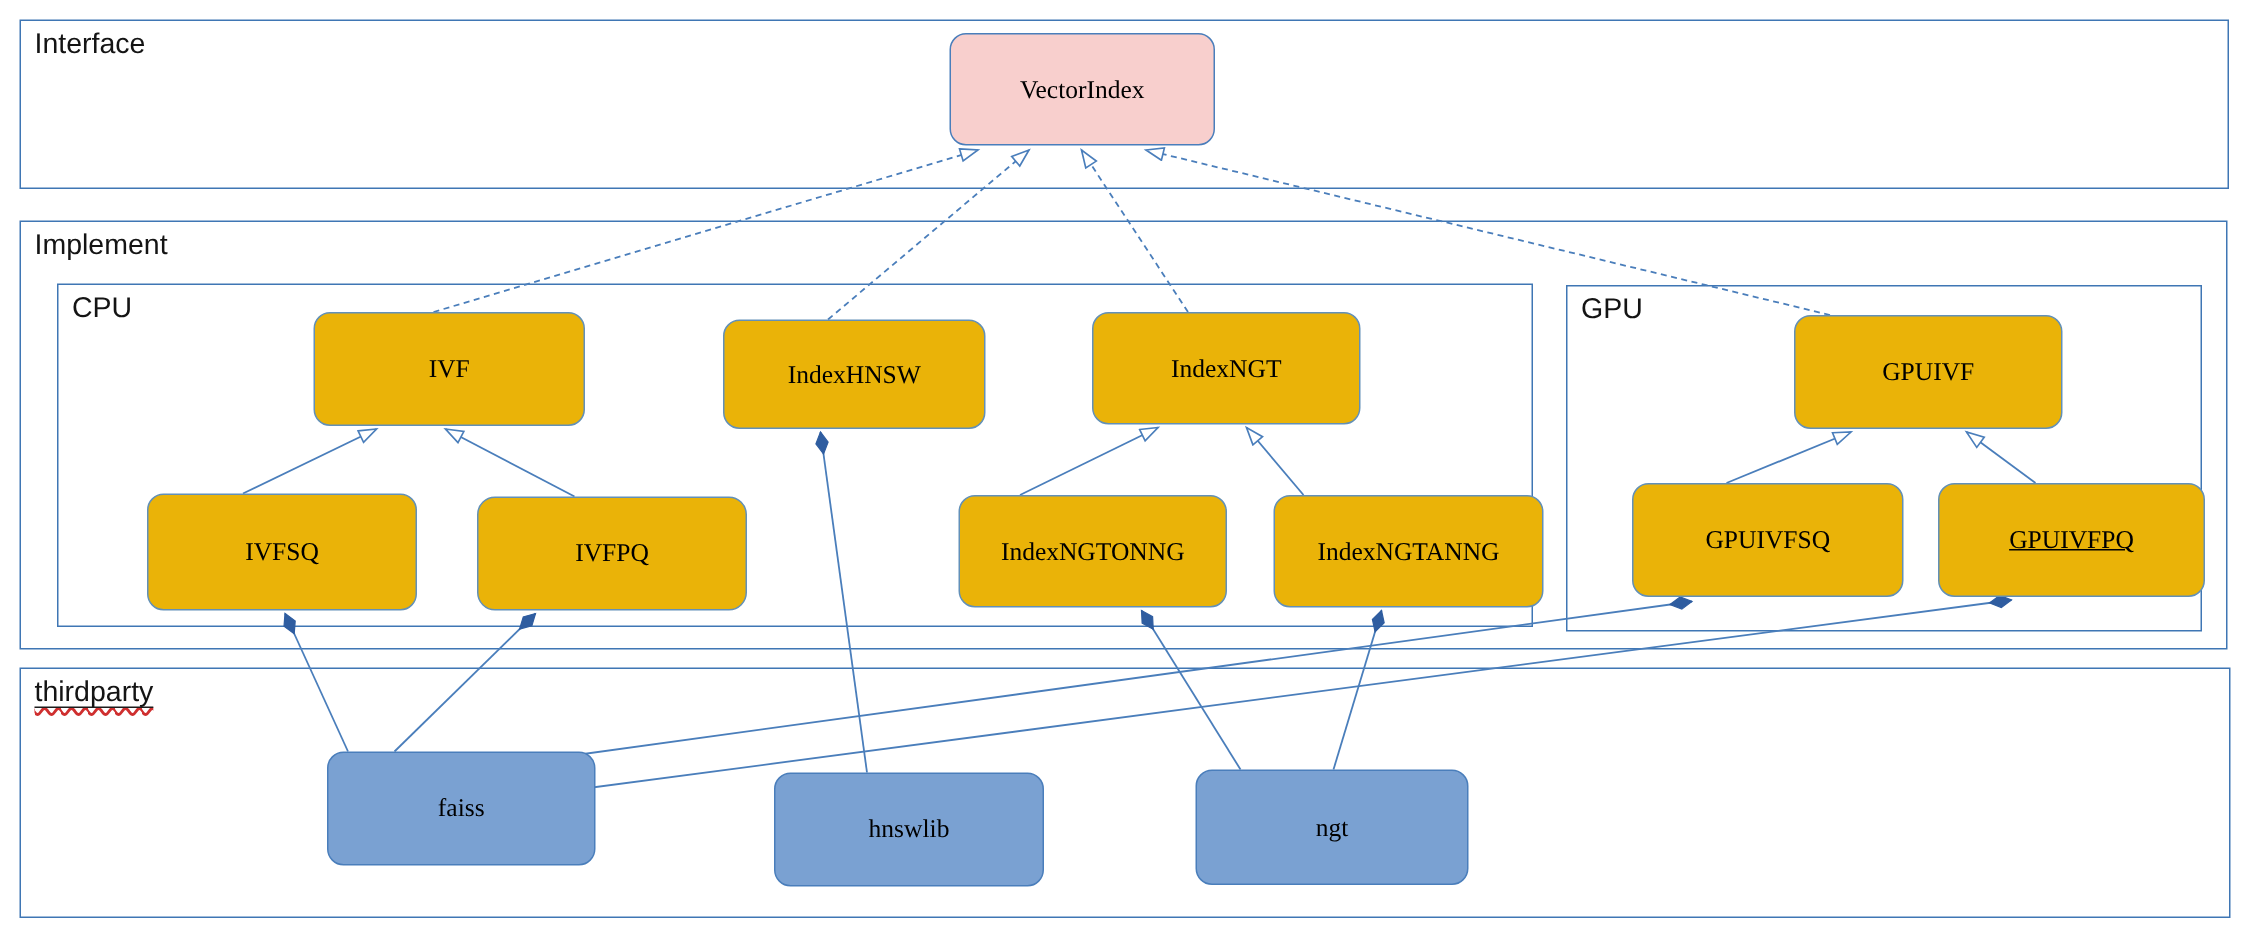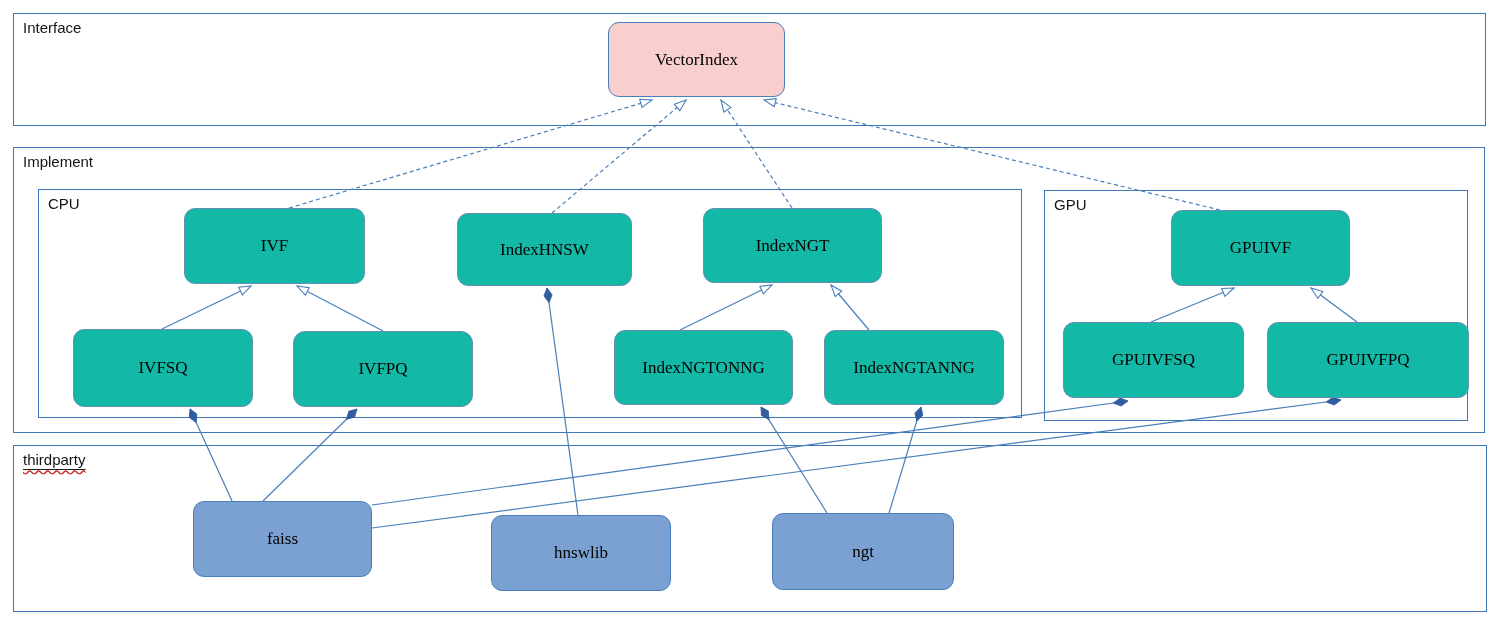--- a/index.html
+++ b/index.html
@@ -6,42 +6,42 @@
   #stage {
     position:relative; width:1503px; height:628px; overflow:hidden;
     background:#ffffff; font-family:"Liberation Sans", sans-serif;
   }
   .container {
     position:absolute; box-sizing:border-box;
     border:1.6px solid #3f76b4; background:transparent; z-index:1;
   }
   .container-label {
     position:absolute; left:9px; top:5px;
-    font-family:"Liberation Sans", sans-serif; font-size:15px; color:#141414;
+    font-family:"Liberation Sans", sans-serif; font-size:19px; color:#141414;
     white-space:nowrap;
   }
   .tp-outer {
     text-decoration-line:underline; text-decoration-style:wavy;
     text-decoration-color:#cf2f2f; text-underline-offset:4px;
   }
   .tp-inner {
     text-decoration-line:underline; text-decoration-style:solid;
     text-decoration-color:#1c1c1c;
     margin-top:48px;
   }
   #edge-layer { position:absolute; left:0; top:0; z-index:2; pointer-events:none; }
   .edge-realization { stroke:#4a7ebb; stroke-width:1.2; fill:none; stroke-dasharray:4 3; }
   .edge-generalization { stroke:#4a7ebb; stroke-width:1.2; fill:none; }
   .edge-composition { stroke:#4a7ebb; stroke-width:1.2; fill:none; }
   .node {
     position:absolute; box-sizing:border-box; z-index:3;
     border-radius:11px; display:flex; align-items:center; justify-content:center;
-    font-family:"Liberation Serif", serif; font-size:17px; color:#000000;
+    font-family:"Liberation Serif", serif; font-size:17px; color:#000000;margin-left:25px;
   }
-  .node.green { background:#14b8a6; border:1.2px solid #6290b8; }
+  .node.green { background:#eab308; border:1.2px solid #6290b8; }
   .node.blue  { background:#7aa1d2; border:1.2px solid #4a7ebb; }
   .node.pink  { background:#f8cfcd; border:1.3px solid #4a7ebb; }
   .node-label { white-space:nowrap; }
 </style>
 </head>
 <body>
 
 <div id="stage">
 
   <div class="container" style="left: 13px; top: 13px; width: 1473px; height: 113px;">
@@ -113,21 +113,21 @@
   </div>
   <div class="node green" style="left: 614px; top: 330px; width: 179px; height: 75px;">
     <span class="node-label">IndexNGTONNG</span>
   </div>
   <div class="node green" style="left: 824px; top: 330px; width: 180px; height: 75px;">
     <span class="node-label">IndexNGTANNG</span>
   </div>
   <div class="node green" style="left: 1063px; top: 322px; width: 181px; height: 76px;">
     <span class="node-label">GPUIVFSQ</span>
   </div>
-  <div class="node green" style="left: 1267px; top: 322px; width: 202px; height: 76px;">
+  <div class="node green" style="left: 1267px; top: 322px; width: 178px; height: 76px; text-decoration: underline;">
     <span class="node-label">GPUIVFPQ</span>
   </div>
   <div class="node blue" style="left: 193px; top: 501px; width: 179px; height: 76px;">
     <span class="node-label">faiss</span>
   </div>
   <div class="node blue" style="left: 491px; top: 515px; width: 180px; height: 76px;">
     <span class="node-label">hnswlib</span>
   </div>
   <div class="node blue" style="left: 772px; top: 513px; width: 182px; height: 77px;">
     <span class="node-label">ngt</span>

